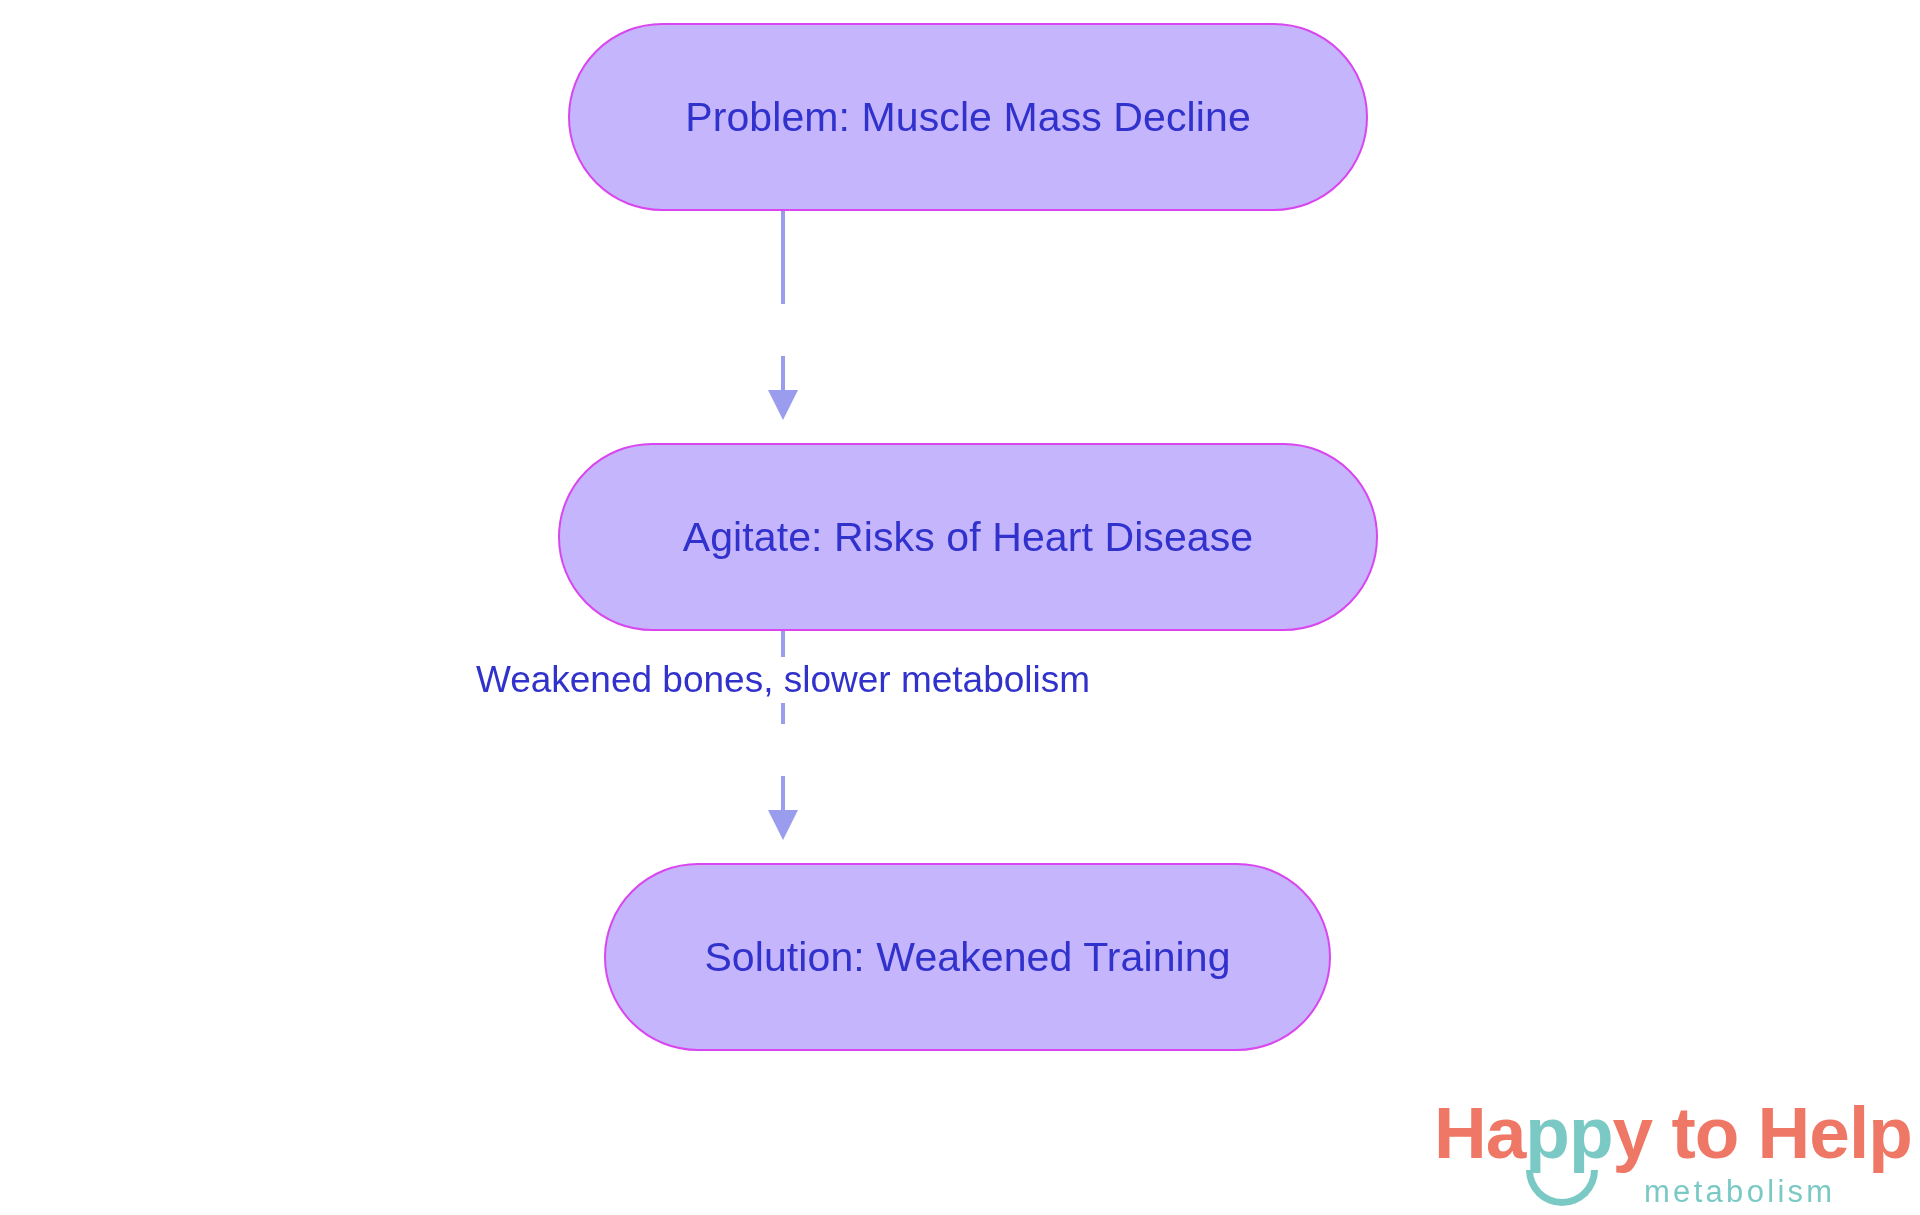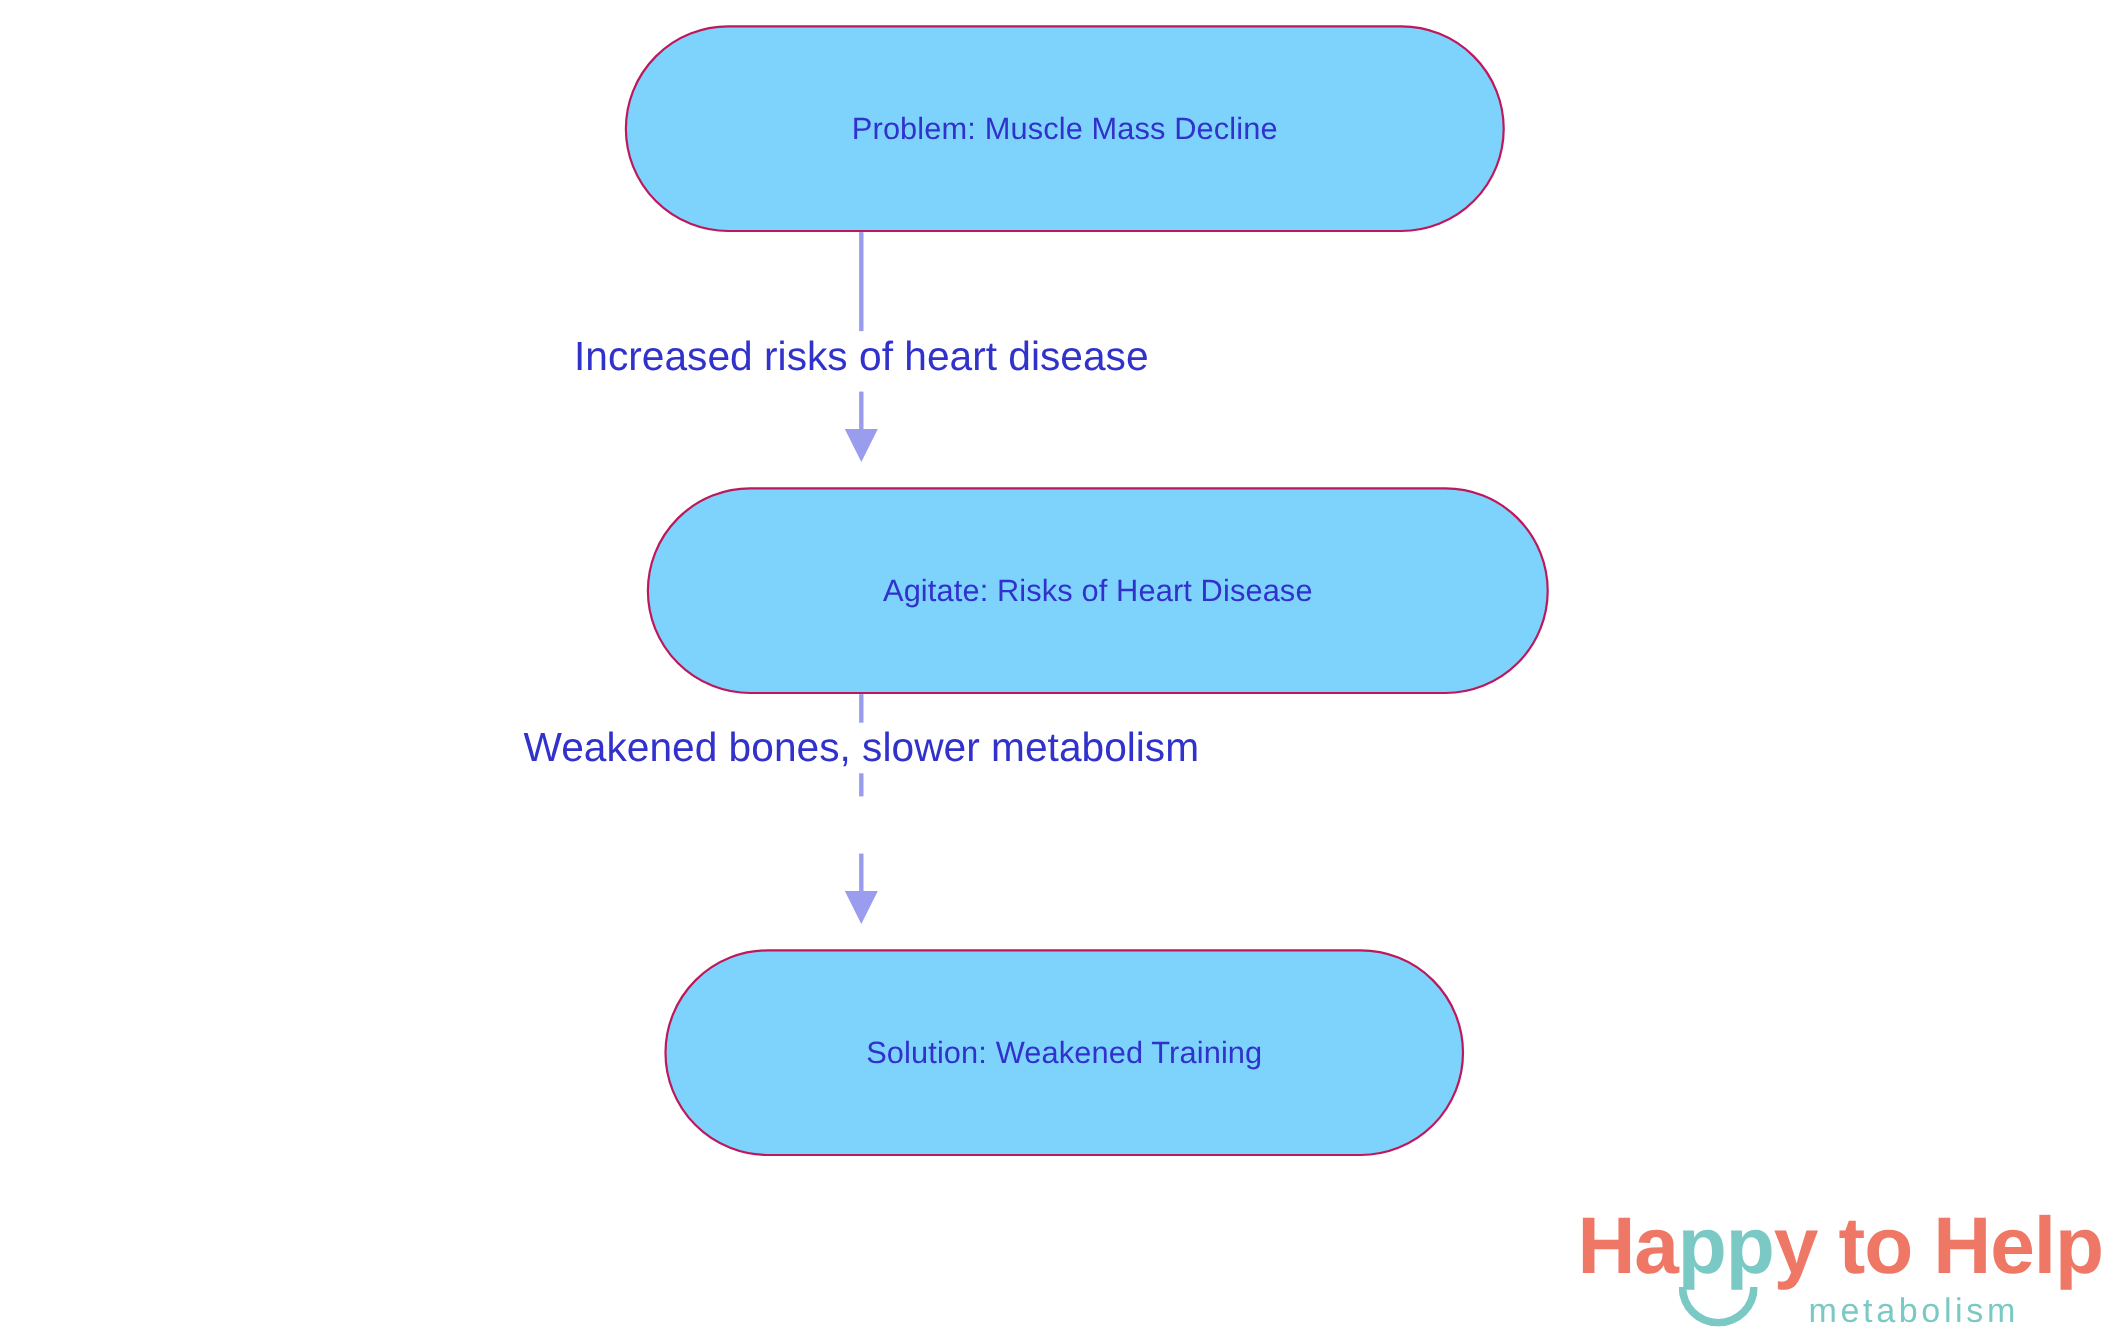--- a/index.html
+++ b/index.html
@@ -26,42 +26,42 @@
     position: absolute;
     left: 0;
     top: 0;
     width: 1920px;
     height: 1100px;
   }
 
   .node {
     position: absolute;
     box-sizing: border-box;
-    background: #7dd3fc;
-    border: 2px solid #be185d;
+    background: #c4b5fd;
+    border: 2px solid #d946ef;
     border-radius: 9999px;
     display: flex;
     align-items: center;
     justify-content: center;
     color: #3131cc;
-    font-size: 28px;
+    font-size: 41px;
     font-weight: 400;
     letter-spacing: 0.1px;
     white-space: nowrap;
     font-family: "Liberation Sans", sans-serif;
   }
 
   #node-problem {
     left: 568px;
     top: 23px;
     width: 800px;
     height: 188px;
   }
   #node-agitate {
-    left: 588px;
+    left: 558px;
     top: 443px;
     width: 820px;
     height: 188px;
     justify-content: center;
   }
   #node-solution {
     left: 604px;
     top: 863px;
     width: 727px;
     height: 188px;
@@ -159,21 +159,20 @@
 
 <div id="canvas">
 
   <div id="flow">
 
     <div class="node" id="node-problem">
       <span>Problem: Muscle Mass Decline</span>
     </div>
 
     <div class="edge-seg" id="edge1-seg-top"></div>
-    <div class="edge-label" id="edge1-label">Increased risks of heart disease</div>
     <div class="edge-seg" id="edge1-seg-bot"></div>
     <div class="arrowhead" id="edge1-arrow"></div>
 
     <div class="node" id="node-agitate">
       <span>Agitate: Risks of Heart Disease</span>
     </div>
 
     <div class="edge-seg" id="edge2-seg-top"></div>
     <div class="edge-label" id="edge2-label">Weakened bones, slower metabolism</div>
     <div class="edge-seg" id="edge2-seg-bot"></div>

